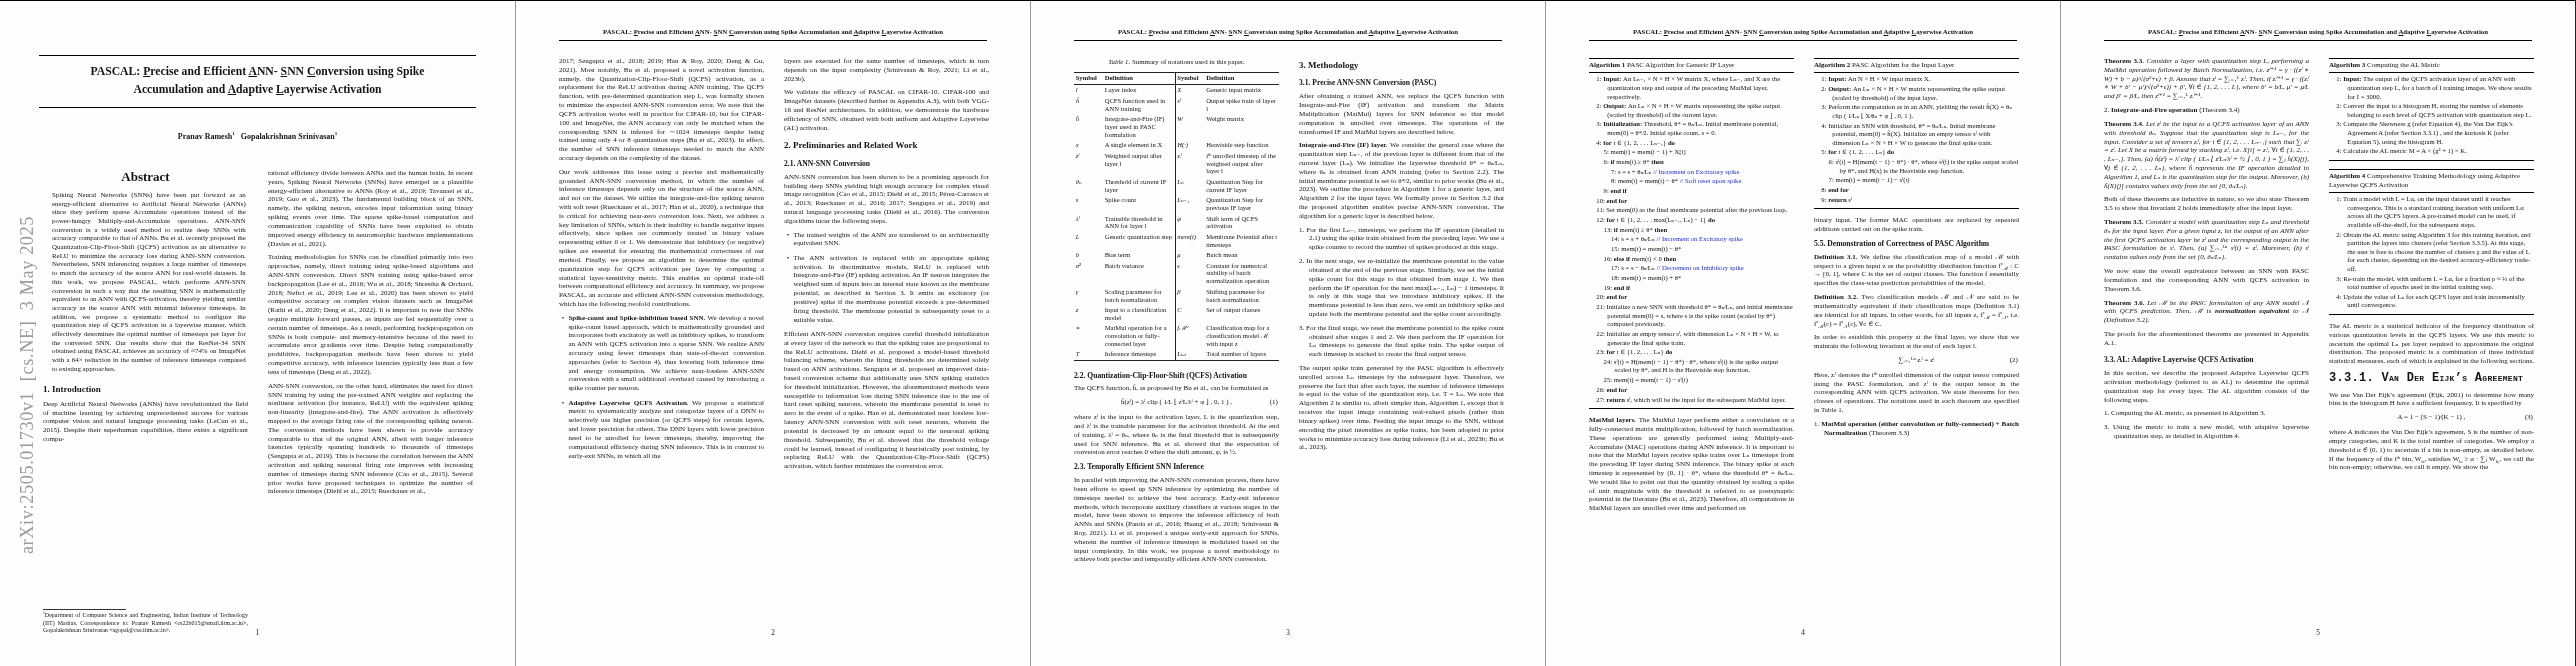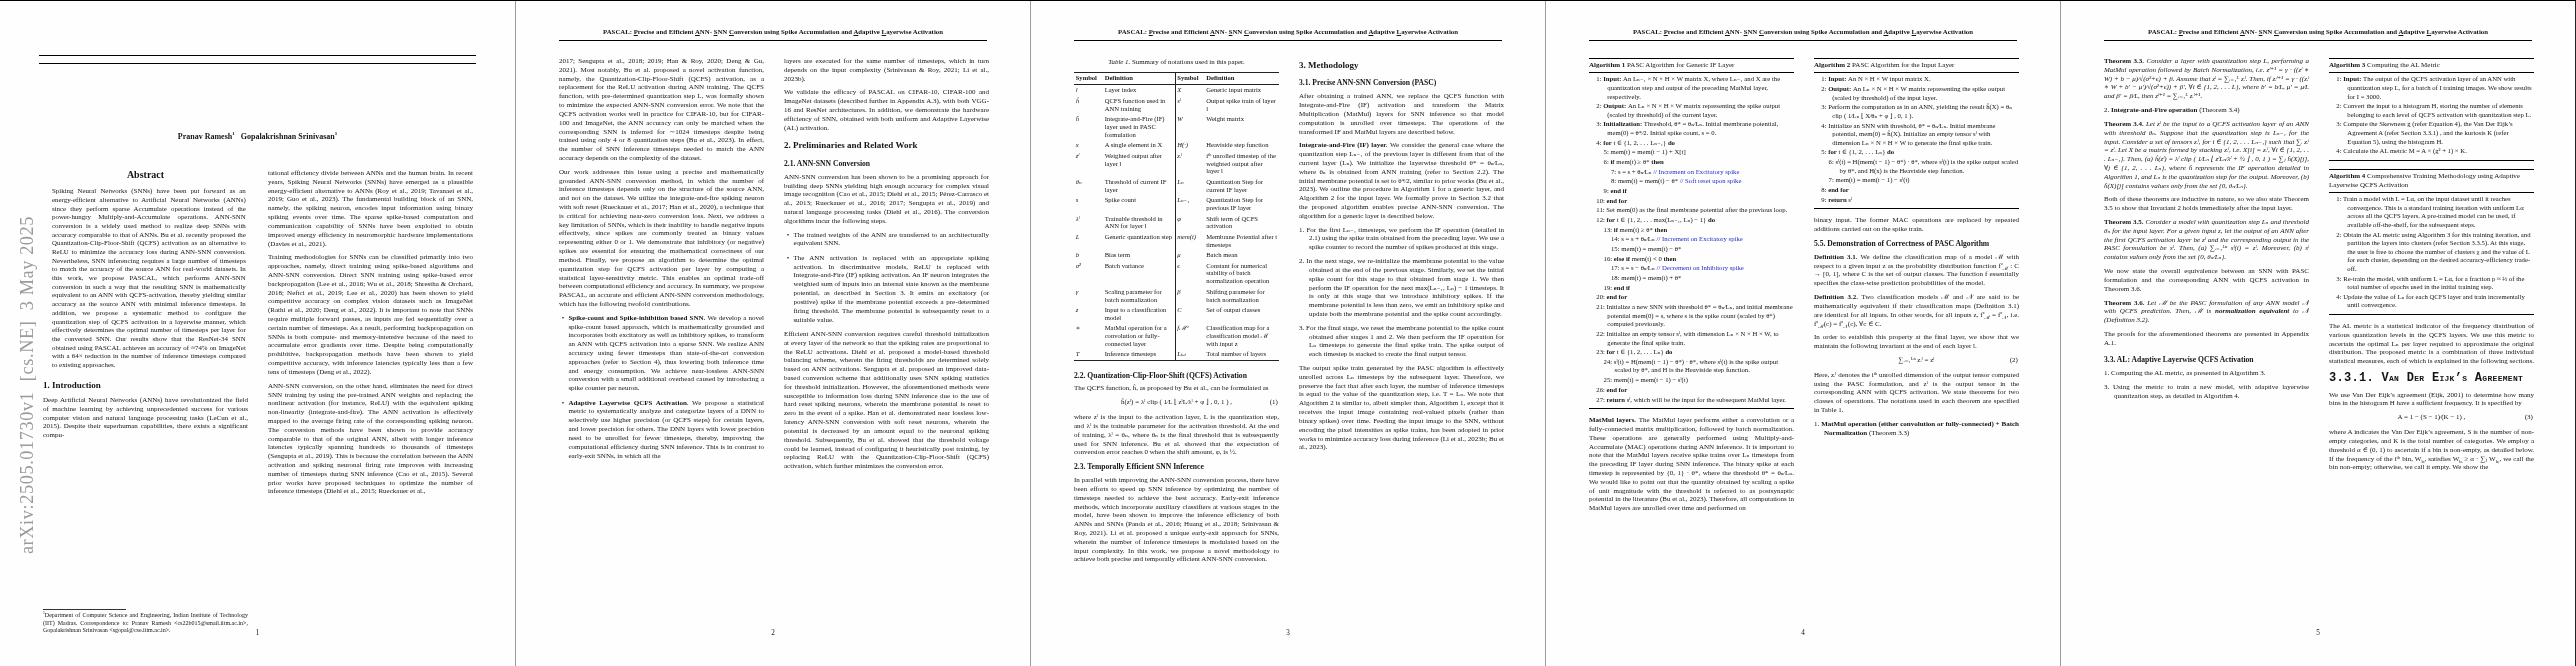--- a/index.html
+++ b/index.html
@@ -13,21 +13,21 @@
   .col{position:absolute;width:205px;display:flex;flex-direction:column;overflow:hidden;text-align:justify;}
   .c1{left:43px;} .c2{left:268px;}
   .top-main{top:56px;height:581px;}
   .top-p1{top:168px;height:466px;}
 
   .blk{font-size:7px;line-height:1.26;margin:0 0 5px 0;}
   .para{}
   .h1{font-size:9px;font-weight:bold;text-align:left;margin:2.8px 0 5px;line-height:1.2;}
   .h2{font-size:7.6px;font-weight:bold;text-align:left;margin:2.8px 0 4.4px;line-height:1.25;}
   .h3{font-size:12px;font-weight:bold;font-variant:small-caps;letter-spacing:0.3px;text-align:left;margin:2.8px 0 4.4px;font-family:Liberation Mono, monospace;}
-  .abs-head{font-size:10px;font-weight:bold;text-align:center;margin:0 0 5.6px;}
+  .abs-head{font-size:13px;font-weight:bold;text-align:center;margin:0 0 5.6px;}
   .abstract{font-size:6.9px;padding:0 2.2px 0 9px;margin-bottom:7.8px;}
   .bullet{position:relative;padding-left:9.4px;margin-bottom:5.6px;}
   .bullet::before{content:"\2022";position:absolute;left:2.8px;}
   .num{padding-left:10px;text-indent:-10px;}
   .thm{font-style:italic;}
   .thm-label{font-style:normal;font-weight:bold;}
   .b{font-weight:bold;margin-top:12px;}
   .i{font-style:italic;}
   .u{text-decoration:underline;}
   .sup{vertical-align:super;font-size:62%;line-height:0;}
@@ -72,20 +72,22 @@
 </head>
 <body>
 
 <div class="canvas">
 
   <section class="page">
     <div class="watermark">arXiv:2505.01730v1&nbsp;&nbsp;[cs.NE]&nbsp;&nbsp;3 May 2025</div>
     <div class="titleblock">
       <div class="rule"></div>
       <div class="title-wrap">
+          <div class="blk title-line"><span>PASCAL: </span><span class="u">P</span><span>recise and Efficient </span><span class="u">A</span><span>NN- </span><span class="u">S</span><span>NN </span><span class="u">C</span><span>onversion using Spike</span></div>
+          <div class="blk title-line"><span>Accumulation and </span><span class="u">A</span><span>daptive </span><span class="u">L</span><span>ayerwise Activation</span></div>
         </div>
       <div class="rule"></div>
     </div>
     <div class="authors">
         <div class="blk para"><span>Pranav Ramesh</span><span class="sup">1</span><span>&nbsp;&nbsp;&nbsp;Gopalakrishnan Srinivasan</span><span class="sup">1</span></div>
       </div>
     <div class="col c1 top-p1">
         <div class="blk abs-head">Abstract</div>
         <div class="blk abstract">Spiking Neural Networks (SNNs) have been put forward as an energy-efficient alternative to Artificial Neural Networks (ANNs) since they perform sparse Accumulate operations instead of the power-hungry Multiply-and-Accumulate operations. ANN-SNN conversion is a widely used method to realize deep SNNs with accuracy comparable to that of ANNs. Bu et al. recently proposed the Quantization-Clip-Floor-Shift (QCFS) activation as an alternative to ReLU to minimize the accuracy loss during ANN-SNN conversion. Nevertheless, SNN inferencing requires a large number of timesteps to match the accuracy of the source ANN for real-world datasets. In this work, we propose PASCAL, which performs ANN-SNN conversion in such a way that the resulting SNN is mathematically equivalent to an ANN with QCFS-activation, thereby yielding similar accuracy as the source ANN with minimal inference timesteps. In addition, we propose a systematic method to configure the quantization step of QCFS activation in a layerwise manner, which effectively determines the optimal number of timesteps per layer for the converted SNN. Our results show that the ResNet-34 SNN obtained using PASCAL achieves an accuracy of ≈74% on ImageNet with a 64× reduction in the number of inference timesteps compared to existing approaches.</div>
         <div class="blk h1">1. Introduction</div>
@@ -333,20 +335,21 @@
     <div class="col c1 top-main">
         <div class="blk thm"><span class="thm-label">Theorem 3.3. </span><span>Consider a layer with quantization step L, performing a MatMul operation followed by Batch Normalization, i.e. zˡ⁺¹ = γ · ((zˡ ∗ W) + b − μ)⁄√(σ²+ϵ) + β. Assume that zˡ = ∑ᵢ₌₁ᴸ zᵢˡ. Then, if zᵢˡ⁺¹ = γ · ((zᵢˡ ∗ W + b′ − μ′)⁄√(σ²+ϵ)) + β′, ∀i ∈ {1, 2, . . . L}, where b′ = b⁄L, μ′ = μ⁄L and β′ = β⁄L, then zˡ⁺¹ = ∑ᵢ₌₁ᴸ zᵢˡ⁺¹.</span></div>
         <div class="blk num"><span>2. </span><span class="b">Integrate-and-Fire operation</span><span> (Theorem 3.4)</span></div>
         <div class="blk thm"><span class="thm-label">Theorem 3.4. </span><span>Let zˡ be the input to a QCFS activation layer of an ANN with threshold θₙ. Suppose that the quantization step is Lₙ₋₁ for the input. Consider a set of tensors zᵢˡ, for i ∈ {1, 2, . . . Lₙ₋₁} such that ∑ᵢ zᵢˡ = zˡ. Let X be a matrix formed by stacking zᵢˡ, i.e. X[i] = zᵢˡ, ∀i ∈ {1, 2, . . . Lₙ₋₁}. Then, (a) ĥ(zˡ) = λˡ clip ( 1⁄Lₙ ⌊ zˡLₙ⁄λˡ + ½ ⌋ , 0, 1 ) = ∑ⱼ h̃(X)[j], ∀j ∈ {1, 2, . . . Lₙ}, where h̃ represents the IF operation detailed in Algorithm 1, and Lₙ is the quantization step for the output. Moreover, (b) h̃(X)[j] contains values only from the set {0, θₙ⁄Lₙ}.</span></div>
         <div class="blk para">Both of these theorems are inductive in nature, so we also state Theorem 3.5 to show that Invariant 2 holds immediately after the input layer.</div>
         <div class="blk thm"><span class="thm-label">Theorem 3.5. </span><span>Consider a model with quantization step Lₙ and threshold θₙ for the input layer. For a given input z, let the output of an ANN after the first QCFS activation layer be zˡ and the corresponding output in the PASC formulation be sˡ. Then, (a) ∑ᵢ₌₁ᴸⁿ sˡ(i) = zˡ. Moreover, (b) sˡ contains values only from the set {0, θₙ⁄Lₙ}.</span></div>
         <div class="blk para">We now state the overall equivalence between an SNN with PASC formulation and the corresponding ANN with QCFS activation in Theorem 3.6.</div>
         <div class="blk thm"><span class="thm-label">Theorem 3.6. </span><span>Let ℳ be the PASC formulation of any ANN model 𝒩 with QCFS prediction. Then, ℳ is </span><span class="b">normalization equivalent</span><span> to 𝒩 (Definition 3.2).</span></div>
         <div class="blk para">The proofs for the aforementioned theorems are presented in Appendix A.1.</div>
         <div class="blk h2">3.3. AL: Adaptive Layerwise QCFS Activation</div>
+        <div class="blk para">In this section, we describe the proposed Adaptive Layerwise QCFS activation methodology (referred to as AL) to determine the optimal quantization step for every layer. The AL algorithm consists of the following steps.</div>
         <div class="blk num">1. Computing the AL metric, as presented in Algorithm 3.</div>
         <div class="blk num">3. Using the metric to train a new model, with adaptive layerwise quantization step, as detailed in Algorithm 4.</div>
       </div>
     <div class="col c2 top-main">
       <div class="alg">
         <div class="alg-head"><span class="b">Algorithm 3 </span><span>Computing the AL Metric</span></div>
         <div class="alg-body">
             <div class="blk al"><span>1: </span><span class="b">Input: </span><span>The output of the QCFS activation layer of an ANN with quantization step L, for a batch of I training images. We show results for I = 3000.</span></div>
             <div class="blk al"><span>2: Convert the input to a histogram H, storing the number of elements belonging to each level of QCFS activation with quantization step L.</span></div>
             <div class="blk al"><span>3: Compute the Skewness g (refer Equation 4), the Van Der Eijk’s Agreement A (refer Section 3.3.1) , and the kurtosis K (refer Equation 5), using the histogram H.</span></div>

